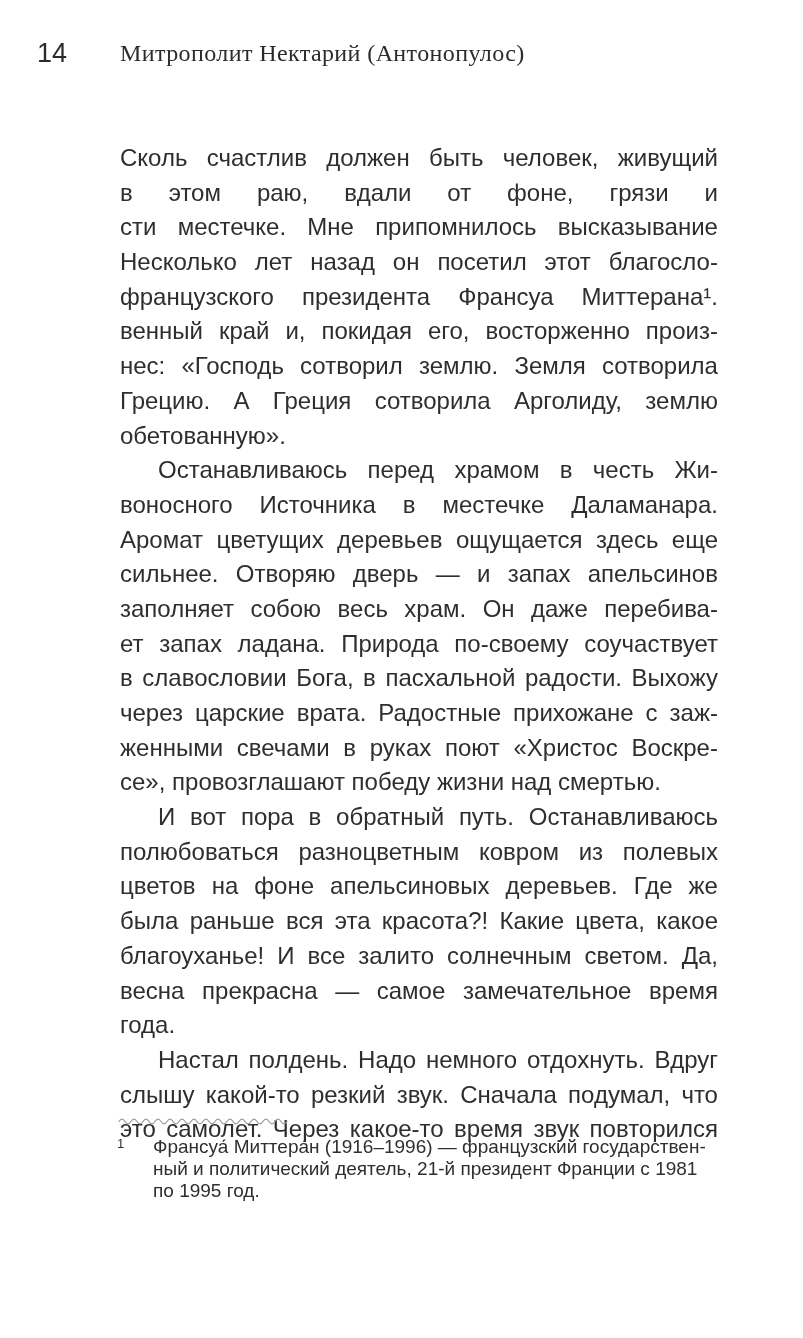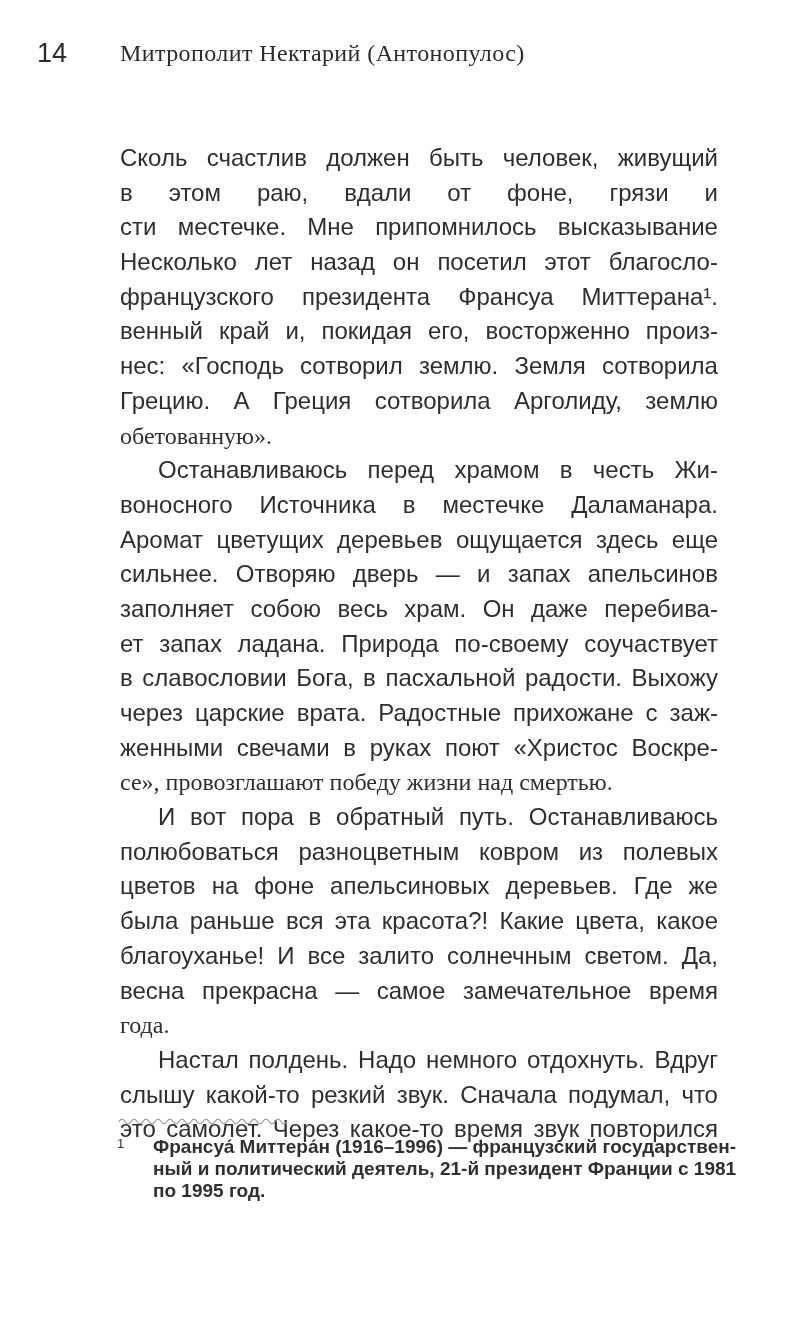--- a/index.html
+++ b/index.html
@@ -49,21 +49,21 @@
     height: 34.7px;
     line-height: 34.7px;
     white-space: nowrap;
   }
   .line.just {
     display: flex;
     justify-content: space-between;
     width: 100%;
   }
   .line.indent { padding-left: 38px; text-align: center; }
-  .line.plain { text-align: left; font-family: Liberation Serif, serif; }
+  .line.plain { text-align: left; }
 
   
   .footnote-sep {
     position: absolute;
     left: 117px;
     top: 1116px;
     width: 176px;
     height: 10px;
   }
   .footnote {
@@ -76,21 +76,21 @@
     color: #2f2f2f;
   }
   .fn-marker {
     position: absolute;
     left: 0;
     top: 1px;
     font-size: 13px;
     line-height: 13px;
   }
   .fn-text { margin-left: 36px; }
-  .fn-line { white-space: nowrap; font-weight: bold; }
+  .fn-line { white-space: nowrap; }
 </style>
 </head>
 <body>
 
 <div class="page-number">14</div>
 
 <div class="running-header">Митрополит Нектарий (Антонопулос)</div>
 
 <div class="body-text">
     <div class="paragraph">

